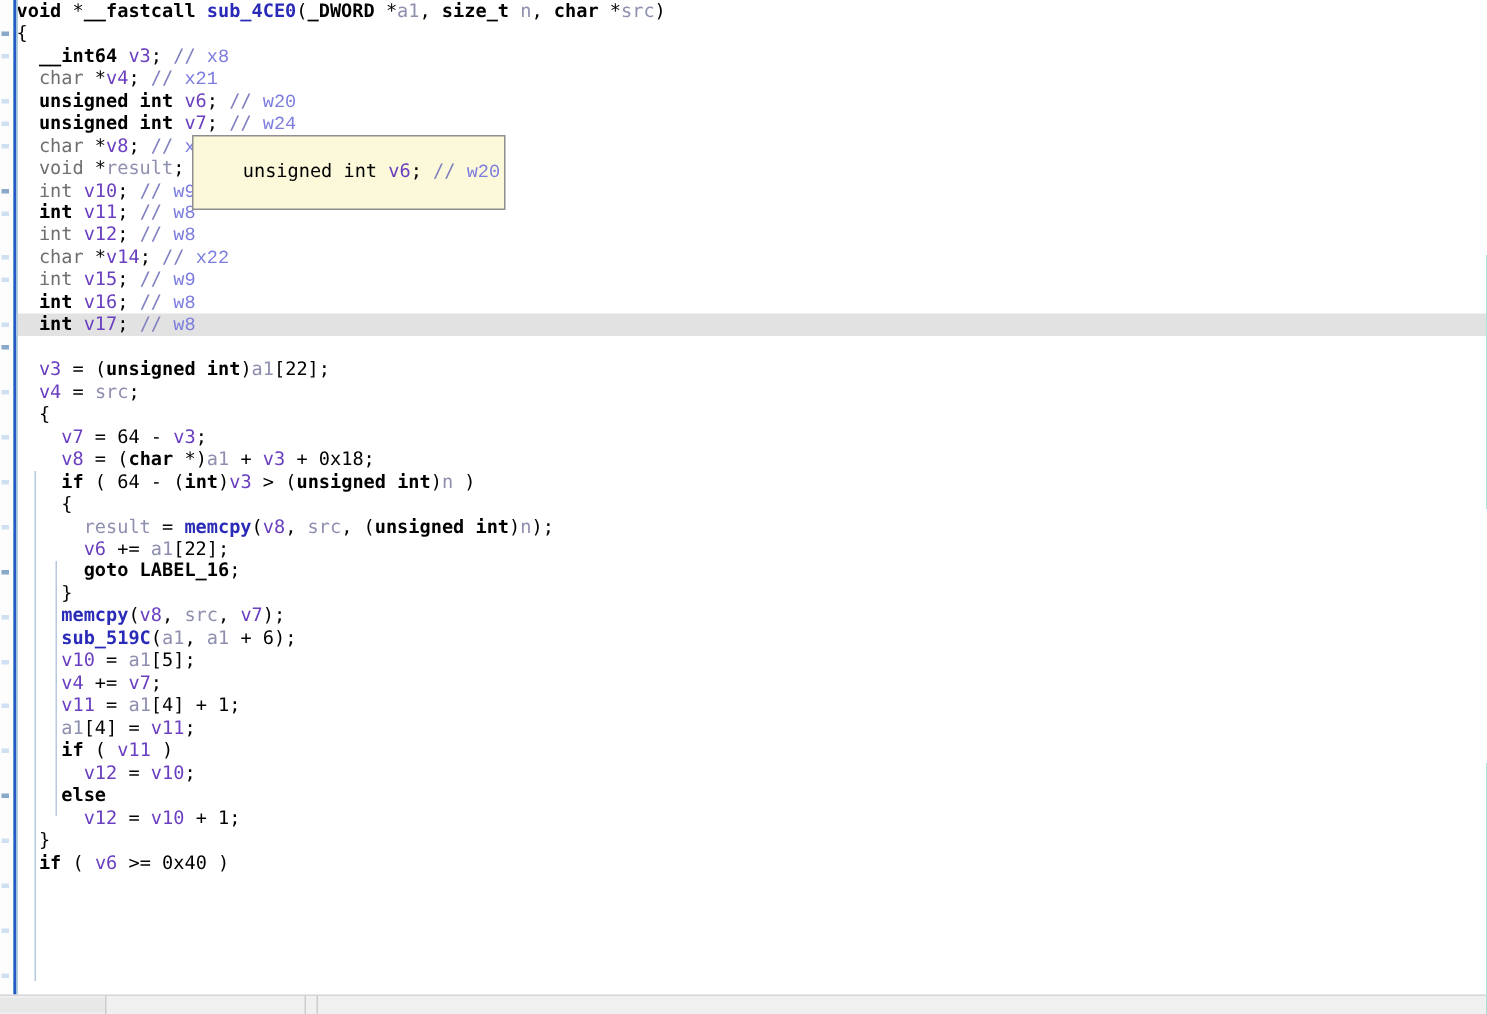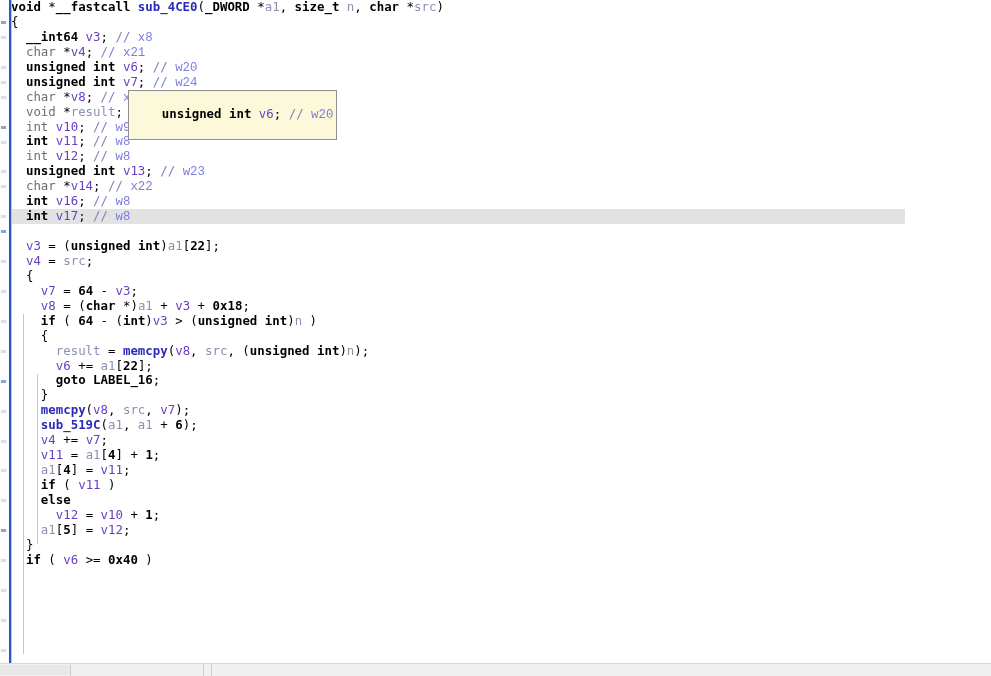--- a/index.html
+++ b/index.html
@@ -67,38 +67,38 @@
     position: relative;
     height: 14.95px;
     line-height: 14.95px;
     font-size: 12.4px;
     white-space: pre;
     color: #000000;
     letter-spacing: 0px;
   }
   .code-line.highlight {
     background: #e2e2e2;
-    width: 894px;
+    width: 980px;
   }
 
   
   .indent-guide {
     position: absolute;
     width: 1px;
     background: #b8c9de;
   }
 
   
   .t-key     { color: #000000; font-weight: bold; }   
-  .t-type    { color: #000000; font-weight: bold; }
+  .t-type    { color: #000000; font-weight: normal; }
   .t-dim     { color: #6f6f6f; }                       
   .t-var     { color: #6a3fc0; text-align: center; }                       
   .t-arg     { color: #8f8fb0; }                       
   .t-func    { color: #2a2ab8; font-weight: bold; }    
-  .t-num     { color: #000000; font-weight: bold; margin-top: 23px; }    
+  .t-num     { color: #000000; font-weight: normal; margin-top: 23px; }    
   .t-cmt     { color: #8080c0; }                       
   .t-cmtreg  { color: #7d7de0; font-family: Liberation Mono, monospace; }                       
   .t-label   { color: #000000; font-weight: bold; }
   .t-punct   { color: #000000; }
 
   
   #hover-tooltip {
     position: absolute;
     left: 128px;
     top: 90px;
@@ -178,45 +178,46 @@
       <div class="code-line"><span class="t-punct">{</span></div>
       <div class="code-line">&nbsp;&nbsp;<span class="t-key">__int64</span> <span class="t-var">v3</span><span class="t-punct">;</span> <span class="t-cmt">//</span> <span class="t-cmtreg">x8</span></div>
       <div class="code-line">&nbsp;&nbsp;<span class="t-dim">char</span> <span class="t-punct">*</span><span class="t-var">v4</span><span class="t-punct">;</span> <span class="t-cmt">//</span> <span class="t-cmtreg">x21</span></div>
       <div class="code-line">&nbsp;&nbsp;<span class="t-key">unsigned</span> <span class="t-key">int</span> <span class="t-var">v6</span><span class="t-punct">;</span> <span class="t-cmt">//</span> <span class="t-cmtreg">w20</span></div>
       <div class="code-line">&nbsp;&nbsp;<span class="t-key">unsigned</span> <span class="t-key">int</span> <span class="t-var">v7</span><span class="t-punct">;</span> <span class="t-cmt">//</span> <span class="t-cmtreg">w24</span></div>
       <div class="code-line">&nbsp;&nbsp;<span class="t-dim">char</span> <span class="t-punct">*</span><span class="t-var">v8</span><span class="t-punct">;</span> <span class="t-cmt">//</span> <span class="t-cmtreg">x0</span></div>
       <div class="code-line">&nbsp;&nbsp;<span class="t-dim">void</span> <span class="t-punct">*</span><span class="t-arg">result</span><span class="t-punct">;</span> <span class="t-cmt">//</span> <span class="t-cmtreg">x0</span></div>
       <div class="code-line">&nbsp;&nbsp;<span class="t-dim">int</span> <span class="t-var">v10</span><span class="t-punct">;</span> <span class="t-cmt">//</span> <span class="t-cmtreg">w9</span></div>
       <div class="code-line">&nbsp;&nbsp;<span class="t-key">int</span> <span class="t-var">v11</span><span class="t-punct">;</span> <span class="t-cmt">//</span> <span class="t-cmtreg">w8</span></div>
       <div class="code-line">&nbsp;&nbsp;<span class="t-dim">int</span> <span class="t-var">v12</span><span class="t-punct">;</span> <span class="t-cmt">//</span> <span class="t-cmtreg">w8</span></div>
-      <div class="code-line">&nbsp;&nbsp;<span class="t-key">unsigned</span> <span class="t-key">int</span> <span class="t-var">v13</span><span class="t-punct">;</span> <span class="t-cmt">//</span> <span class="t-cmtreg">w23</span></div>
       <div class="code-line">&nbsp;&nbsp;<span class="t-dim">char</span> <span class="t-punct">*</span><span class="t-var">v14</span><span class="t-punct">;</span> <span class="t-cmt">//</span> <span class="t-cmtreg">x22</span></div>
+      <div class="code-line">&nbsp;&nbsp;<span class="t-dim">int</span> <span class="t-var">v15</span><span class="t-punct">;</span> <span class="t-cmt">//</span> <span class="t-cmtreg">w9</span></div>
       <div class="code-line">&nbsp;&nbsp;<span class="t-key">int</span> <span class="t-var">v16</span><span class="t-punct">;</span> <span class="t-cmt">//</span> <span class="t-cmtreg">w8</span></div>
       <div class="code-line highlight">&nbsp;&nbsp;<span class="t-key">int</span> <span class="t-var">v17</span><span class="t-punct">;</span> <span class="t-cmt">//</span> <span class="t-cmtreg">w8</span></div>
       <div class="code-line">&nbsp;</div>
       <div class="code-line">&nbsp;&nbsp;<span class="t-var">v3</span> <span class="t-punct">=</span> <span class="t-punct">(</span><span class="t-key">unsigned</span> <span class="t-key">int</span><span class="t-punct">)</span><span class="t-arg">a1</span><span class="t-punct">[</span><span class="t-num">22</span><span class="t-punct">]</span><span class="t-punct">;</span></div>
       <div class="code-line">&nbsp;&nbsp;<span class="t-var">v4</span> <span class="t-punct">=</span> <span class="t-arg">src</span><span class="t-punct">;</span></div>
       <div class="code-line">&nbsp;&nbsp;<span class="t-punct">{</span></div>
       <div class="code-line">&nbsp;&nbsp;&nbsp;&nbsp;<span class="t-var">v7</span> <span class="t-punct">=</span> <span class="t-num">64</span> <span class="t-punct">-</span> <span class="t-var">v3</span><span class="t-punct">;</span></div>
       <div class="code-line">&nbsp;&nbsp;&nbsp;&nbsp;<span class="t-var">v8</span> <span class="t-punct">=</span> <span class="t-punct">(</span><span class="t-key">char</span> <span class="t-punct">*</span><span class="t-punct">)</span><span class="t-arg">a1</span> <span class="t-punct">+</span> <span class="t-var">v3</span> <span class="t-punct">+</span> <span class="t-num">0x18</span><span class="t-punct">;</span></div>
       <div class="code-line">&nbsp;&nbsp;&nbsp;&nbsp;<span class="t-key">if</span> <span class="t-punct">(</span> <span class="t-num">64</span> <span class="t-punct">-</span> <span class="t-punct">(</span><span class="t-key">int</span><span class="t-punct">)</span><span class="t-var">v3</span> <span class="t-punct">&gt;</span> <span class="t-punct">(</span><span class="t-key">unsigned</span> <span class="t-key">int</span><span class="t-punct">)</span><span class="t-arg">n</span> <span class="t-punct">)</span></div>
       <div class="code-line">&nbsp;&nbsp;&nbsp;&nbsp;<span class="t-punct">{</span></div>
       <div class="code-line">&nbsp;&nbsp;&nbsp;&nbsp;&nbsp;&nbsp;<span class="t-arg">result</span> <span class="t-punct">=</span> <span class="t-func">memcpy</span><span class="t-punct">(</span><span class="t-var">v8</span><span class="t-punct">,</span> <span class="t-arg">src</span><span class="t-punct">,</span> <span class="t-punct">(</span><span class="t-key">unsigned</span> <span class="t-key">int</span><span class="t-punct">)</span><span class="t-arg">n</span><span class="t-punct">)</span><span class="t-punct">;</span></div>
       <div class="code-line">&nbsp;&nbsp;&nbsp;&nbsp;&nbsp;&nbsp;<span class="t-var">v6</span> <span class="t-punct">+</span><span class="t-punct">=</span> <span class="t-arg">a1</span><span class="t-punct">[</span><span class="t-num">22</span><span class="t-punct">]</span><span class="t-punct">;</span></div>
       <div class="code-line">&nbsp;&nbsp;&nbsp;&nbsp;&nbsp;&nbsp;<span class="t-key">goto</span> <span class="t-label">LABEL_16</span><span class="t-punct">;</span></div>
       <div class="code-line">&nbsp;&nbsp;&nbsp;&nbsp;<span class="t-punct">}</span></div>
       <div class="code-line">&nbsp;&nbsp;&nbsp;&nbsp;<span class="t-func">memcpy</span><span class="t-punct">(</span><span class="t-var">v8</span><span class="t-punct">,</span> <span class="t-arg">src</span><span class="t-punct">,</span> <span class="t-var">v7</span><span class="t-punct">)</span><span class="t-punct">;</span></div>
       <div class="code-line">&nbsp;&nbsp;&nbsp;&nbsp;<span class="t-func">sub_519C</span><span class="t-punct">(</span><span class="t-arg">a1</span><span class="t-punct">,</span> <span class="t-arg">a1</span> <span class="t-punct">+</span> <span class="t-num">6</span><span class="t-punct">)</span><span class="t-punct">;</span></div>
+      <div class="code-line">&nbsp;&nbsp;&nbsp;&nbsp;<span class="t-var">v10</span> <span class="t-punct">=</span> <span class="t-arg">a1</span><span class="t-punct">[</span><span class="t-num">5</span><span class="t-punct">]</span><span class="t-punct">;</span></div>
       <div class="code-line">&nbsp;&nbsp;&nbsp;&nbsp;<span class="t-var">v4</span> <span class="t-punct">+</span><span class="t-punct">=</span> <span class="t-var">v7</span><span class="t-punct">;</span></div>
       <div class="code-line">&nbsp;&nbsp;&nbsp;&nbsp;<span class="t-var">v11</span> <span class="t-punct">=</span> <span class="t-arg">a1</span><span class="t-punct">[</span><span class="t-num">4</span><span class="t-punct">]</span> <span class="t-punct">+</span> <span class="t-num">1</span><span class="t-punct">;</span></div>
       <div class="code-line">&nbsp;&nbsp;&nbsp;&nbsp;<span class="t-arg">a1</span><span class="t-punct">[</span><span class="t-num">4</span><span class="t-punct">]</span> <span class="t-punct">=</span> <span class="t-var">v11</span><span class="t-punct">;</span></div>
       <div class="code-line">&nbsp;&nbsp;&nbsp;&nbsp;<span class="t-key">if</span> <span class="t-punct">(</span> <span class="t-var">v11</span> <span class="t-punct">)</span></div>
+      <div class="code-line">&nbsp;&nbsp;&nbsp;&nbsp;&nbsp;&nbsp;<span class="t-var">v12</span> <span class="t-punct">=</span> <span class="t-var">v10</span><span class="t-punct">;</span></div>
       <div class="code-line">&nbsp;&nbsp;&nbsp;&nbsp;<span class="t-key">else</span></div>
       <div class="code-line">&nbsp;&nbsp;&nbsp;&nbsp;&nbsp;&nbsp;<span class="t-var">v12</span> <span class="t-punct">=</span> <span class="t-var">v10</span> <span class="t-punct">+</span> <span class="t-num">1</span><span class="t-punct">;</span></div>
-      <div class="code-line">&nbsp;&nbsp;&nbsp;&nbsp;<span class="t-arg">a1</span><span class="t-punct">[</span><span class="t-num">5</span><span class="t-punct">]</span> <span class="t-punct">=</span> <span class="t-var">v12</span><span class="t-punct">;</span></div>
       <div class="code-line">&nbsp;&nbsp;<span class="t-punct">}</span></div>
       <div class="code-line">&nbsp;&nbsp;<span class="t-key">if</span> <span class="t-punct">(</span> <span class="t-var">v6</span> <span class="t-punct">&gt;</span><span class="t-punct">=</span> <span class="t-num">0x40</span> <span class="t-punct">)</span></div>
       <div class="indent-guide" style="left: 0px; top: 0px; height: 664px;"></div>
       <div class="indent-guide" style="left: 12px; top: 314px; height: 340px;"></div>
       <div class="indent-guide" style="left: 26px; top: 374px; height: 170px;"></div>
     </div>
 
   <div id="hover-tooltip">
     <span><span class="t-type">unsigned int</span> <span class="t-var">v6</span><span class="t-punct">;</span> <span class="t-cmt">//</span> <span class="t-cmtreg">w20</span></span>
   </div>

